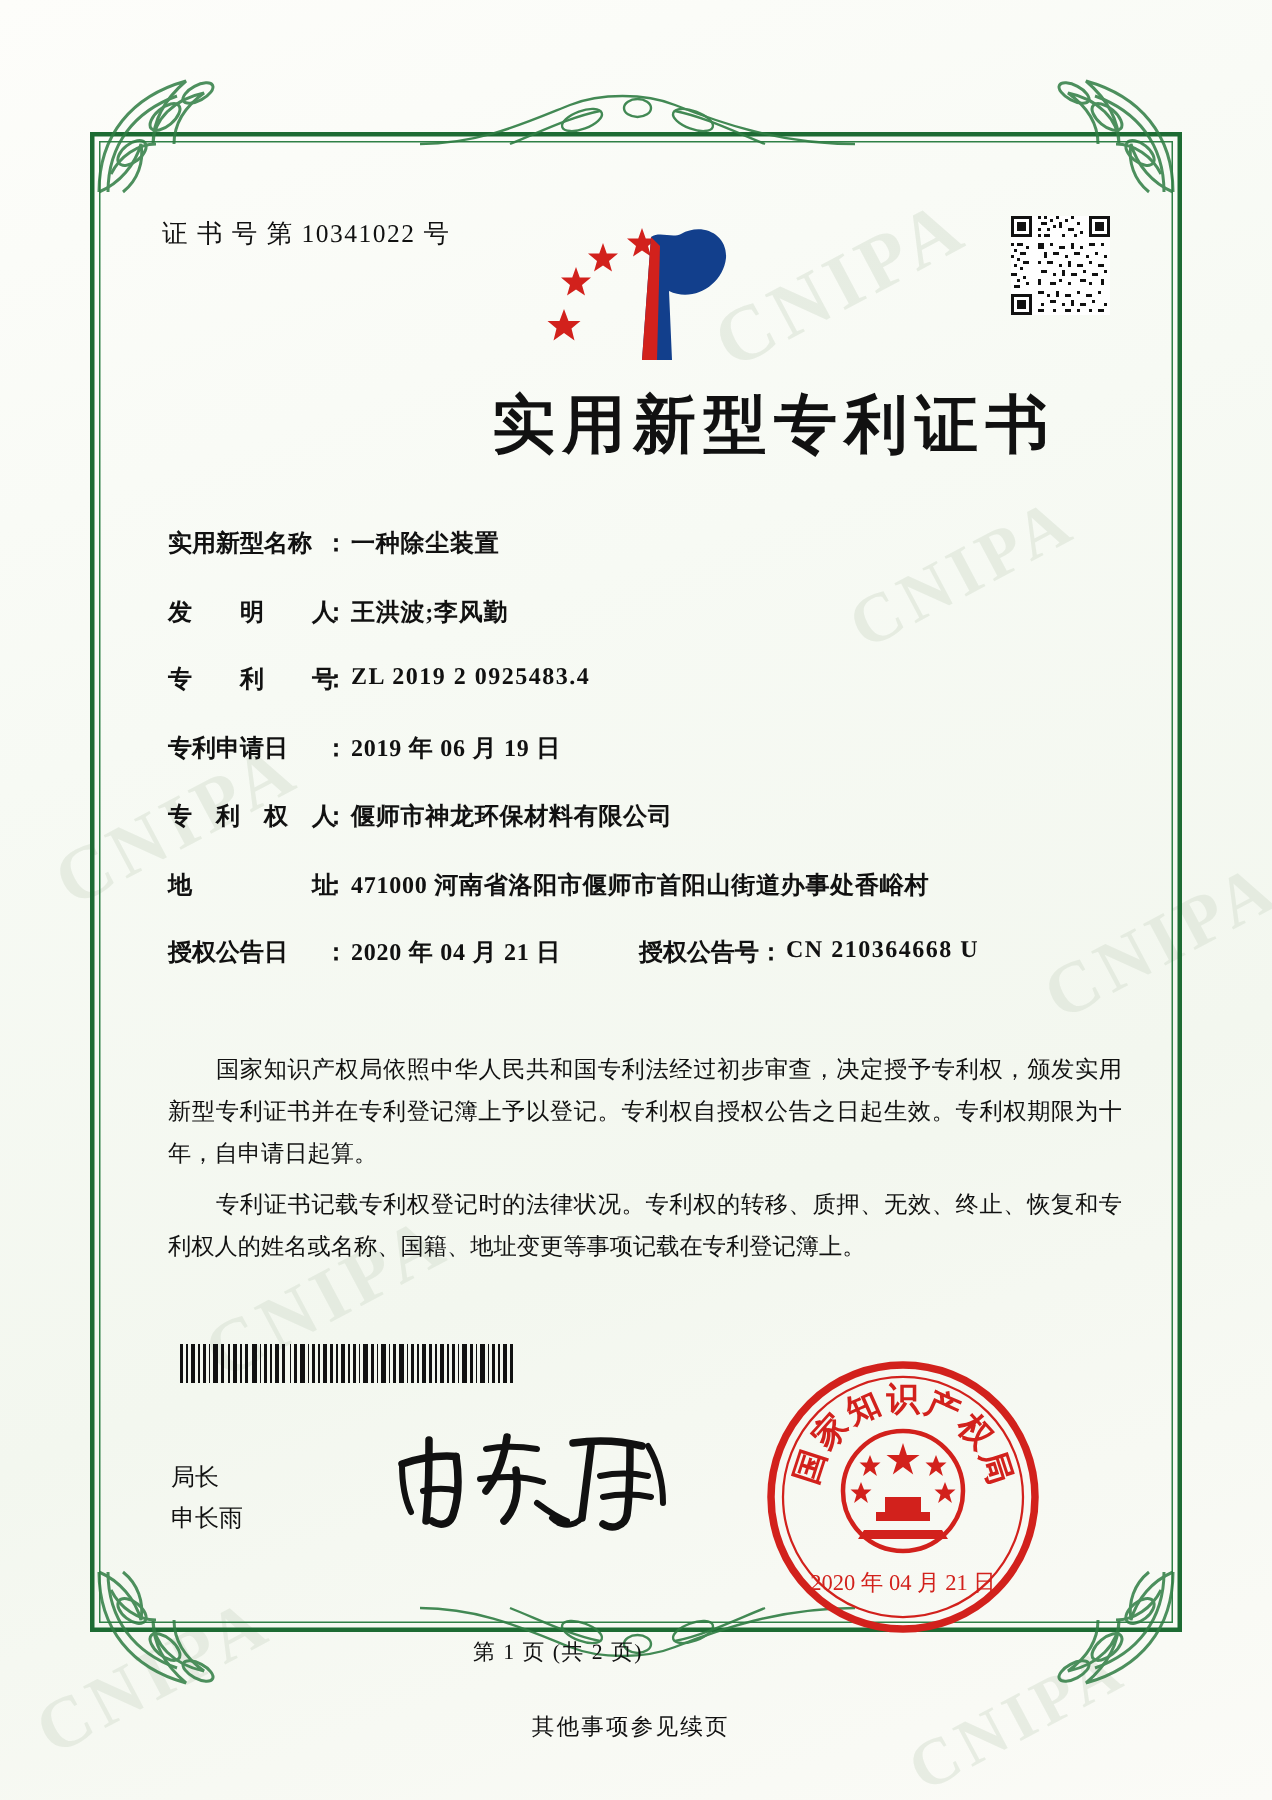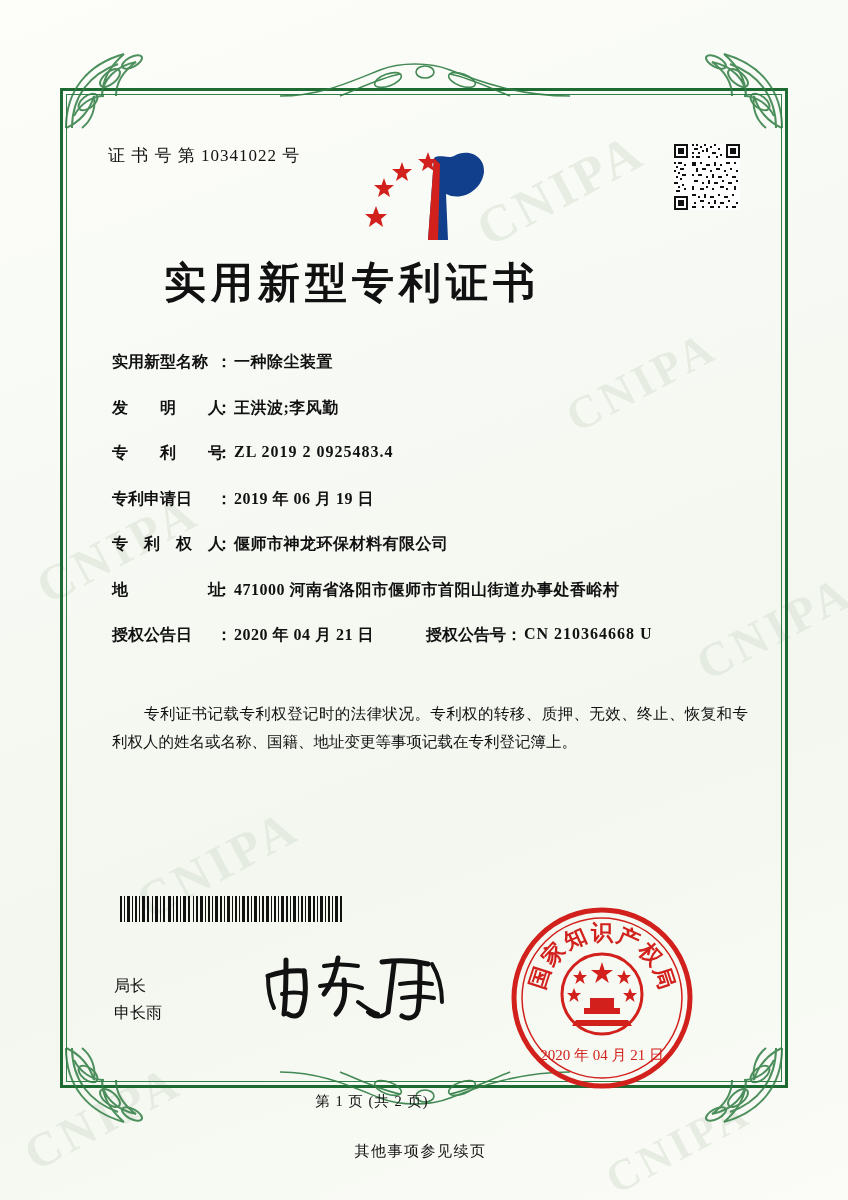--- a/index.html
+++ b/index.html
@@ -122,21 +122,21 @@
     top: 144px;
     width: 140px;
     height: 108px;
   }
 
   .title {
     position: absolute;
     left: 0;
     top: 255px;
     width: 704px;
-    text-align: center;
+    text-align: right;
     font-size: 42px;
     font-weight: bold;
     letter-spacing: 5px;
     color: #111;
     font-family: "Liberation Serif", serif;
   }
 
   
   .fields {
     position: absolute;
@@ -480,20 +480,21 @@
       <span class="field-label">授权公告日</span>
       <span class="field-colon">：</span>
       <span class="field-value">2020 年 04 月 21 日</span>
       <span class="second-label">授权公告号</span>
       <span class="field-colon">：</span>
       <span class="field-value mono">CN 210364668 U</span>
     </div>
   </div>
 
   <div class="paras">
+    <p>国家知识产权局依照中华人民共和国专利法经过初步审查，决定授予专利权，颁发实用新型专利证书并在专利登记簿上予以登记。专利权自授权公告之日起生效。专利权期限为十年，自申请日起算。</p>
     <p>专利证书记载专利权登记时的法律状况。专利权的转移、质押、无效、终止、恢复和专利权人的姓名或名称、国籍、地址变更等事项记载在专利登记簿上。</p>
   </div>
 
   <svg class="barcode" viewBox="0 0 224 26" shape-rendering="crispEdges">
     <g fill="#111111">
       <rect x="0" y="0" width="2" height="26"></rect>
         <rect x="4" y="0" width="1" height="26"></rect>
       <rect x="7" y="0" width="3" height="26"></rect>
         <rect x="12" y="0" width="1" height="26"></rect>
       <rect x="15" y="0" width="2" height="26"></rect>

